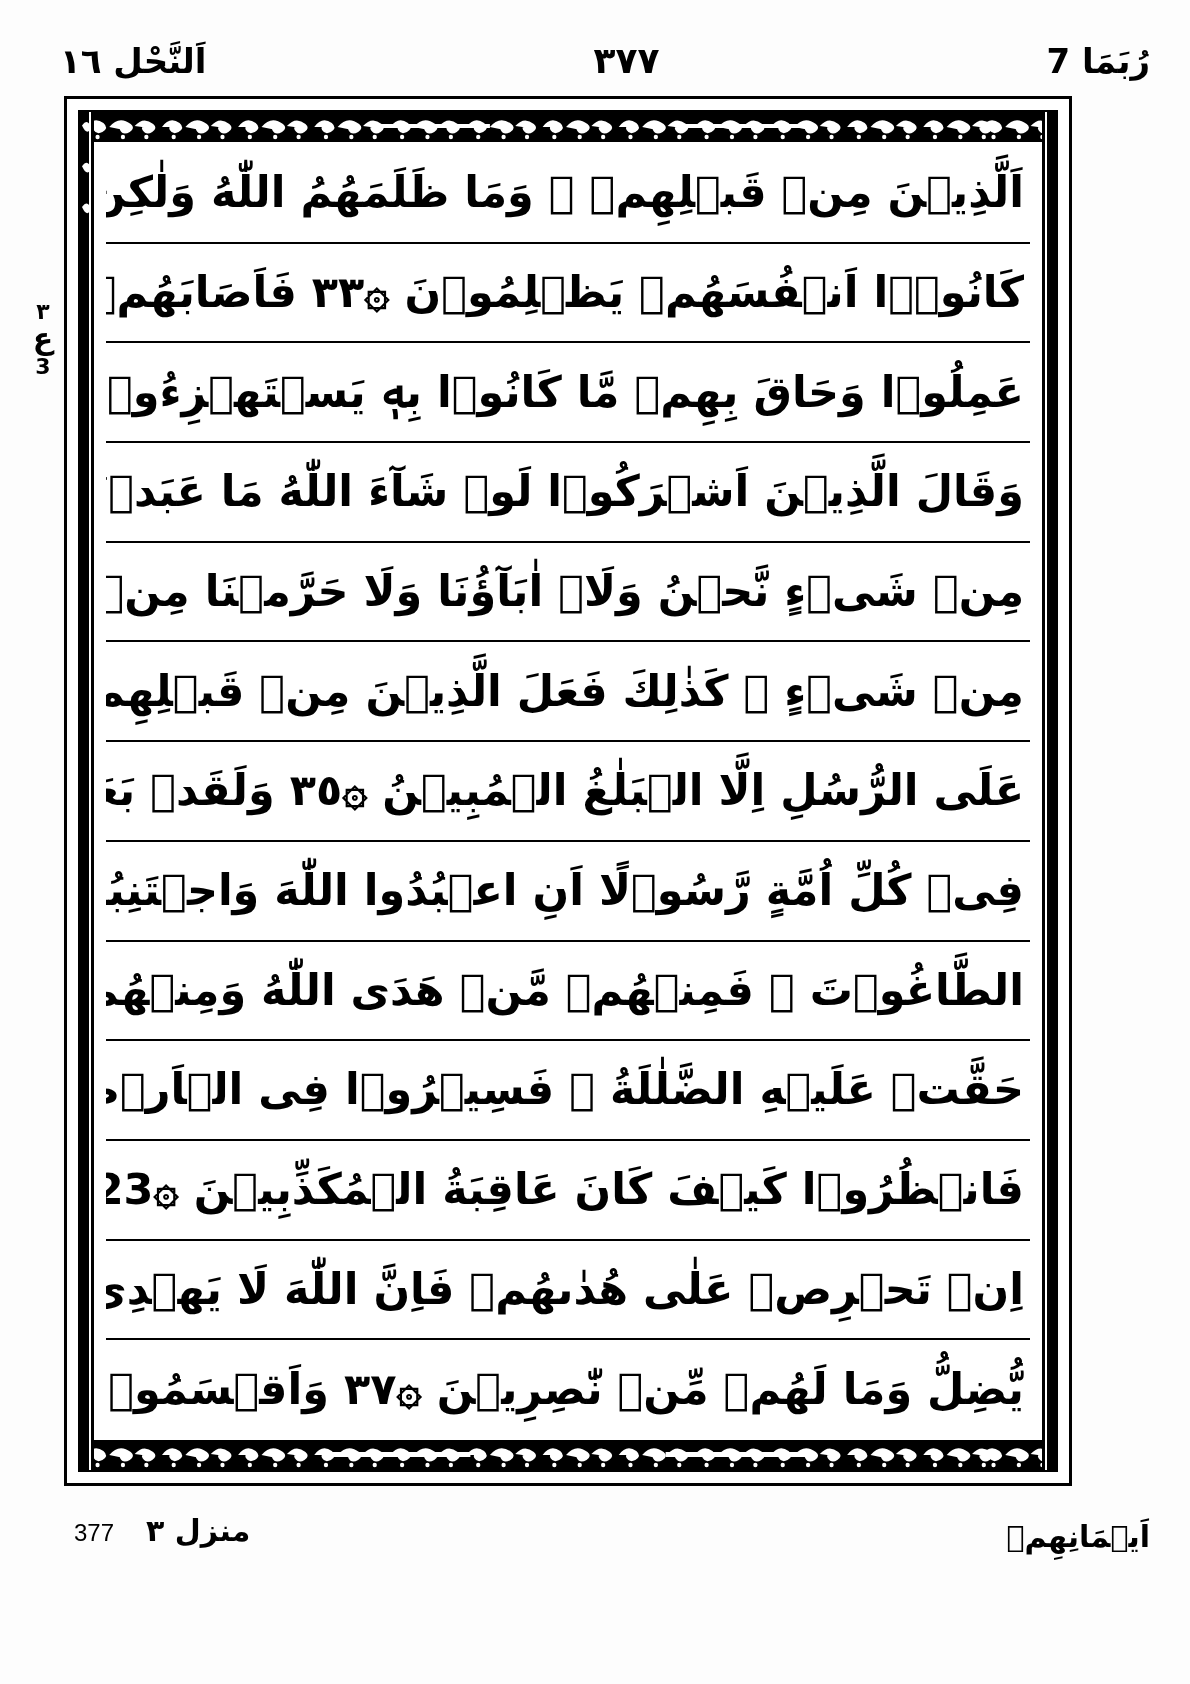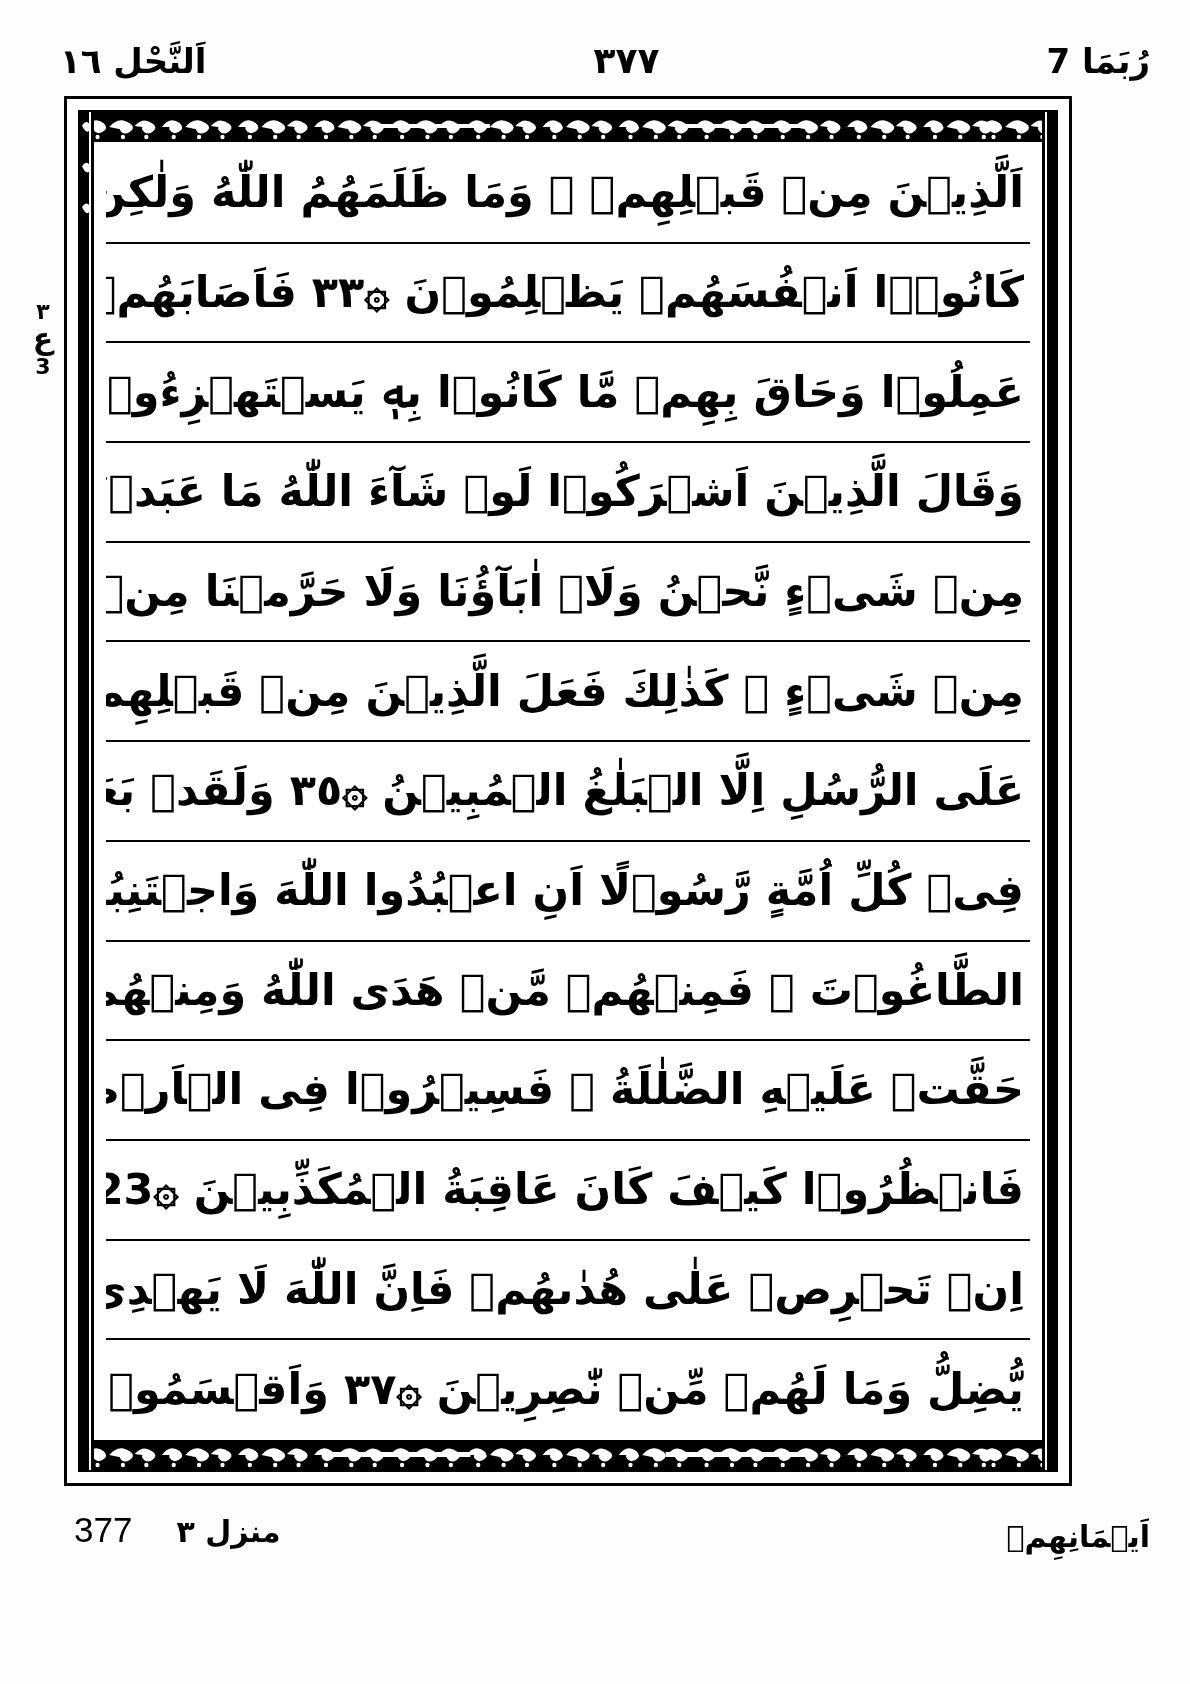--- a/index.html
+++ b/index.html
@@ -156,33 +156,33 @@
     font-size: 30px;
     font-weight: 700;
     white-space: nowrap;
     margin-top: 12px;
   }
   .ft-spacer { flex: 1 1 auto; }
   .ft-manzil {
     font-size: 30px;
     font-weight: 700;
     white-space: nowrap;
-    margin-left: 24px;
+    margin-left: 12px;
   }
   .ft-brand {
     font-family: "Liberation Sans", sans-serif;
     font-size: 33px;
     font-weight: 700;
     direction: ltr;
     white-space: nowrap;
     letter-spacing: -0.4px;
   }
   .ft-pageno {
     font-family: "Liberation Sans", sans-serif;
-    font-size: 35px;
+    font-size: 24px;
     font-weight: 400;
     direction: ltr;
     margin-right: 6px;
     margin-left: 14px;
   }
   .ft-right-group {
     display: flex;
     align-items: baseline;
     direction: ltr;
     gap: 14px;

